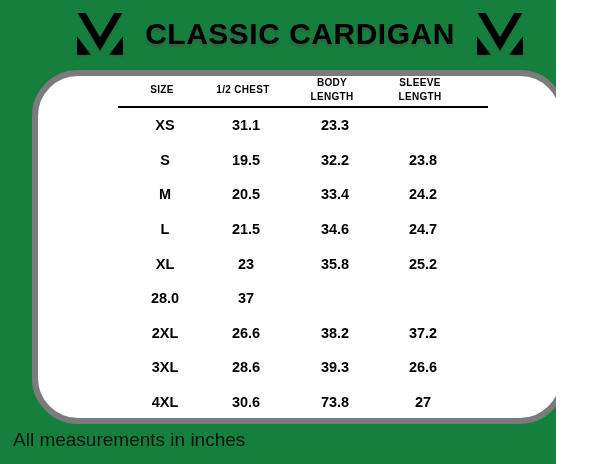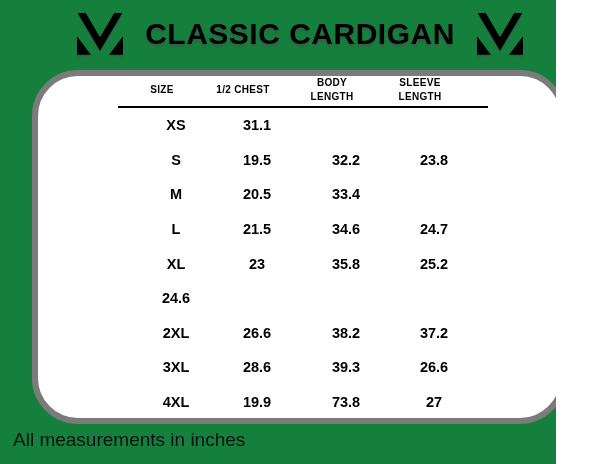--- a/index.html
+++ b/index.html
@@ -69,21 +69,21 @@
   }
   .t-head-cell span { display: block; }
   .head-rule {
     position: absolute;
     left: 118px; top: 106px;
     width: 370px; height: 2px;
     background: #000000;
   }
   .t-body {
     position: absolute;
-    left: 132px; top: 108px;
+    left: 121px; top: 108px;
     width: 370px;
   }
   .t-row {
     display: grid;
     grid-template-columns: 88px 74px 104px 72px;
     justify-content: start;
     height: 34.6px;
   }
   .t-cell {
     display: flex;
@@ -144,62 +144,65 @@
       <span>LENGTH</span>
     </div>
   </div>
 
   <div class="head-rule"></div>
 
   <div class="t-body">
       <div class="t-row">
         <div class="t-cell">XS</div>
         <div class="t-cell">31.1</div>
+        <div class="t-cell">23.3</div>
       </div>
       <div class="t-row">
         <div class="t-cell">S</div>
         <div class="t-cell">19.5</div>
         <div class="t-cell">32.2</div>
         <div class="t-cell">23.8</div>
       </div>
       <div class="t-row">
         <div class="t-cell">M</div>
         <div class="t-cell">20.5</div>
         <div class="t-cell">33.4</div>
+        <div class="t-cell">24.2</div>
       </div>
       <div class="t-row">
         <div class="t-cell">L</div>
         <div class="t-cell">21.5</div>
         <div class="t-cell">34.6</div>
         <div class="t-cell">24.7</div>
       </div>
       <div class="t-row">
         <div class="t-cell">XL</div>
         <div class="t-cell">23</div>
         <div class="t-cell">35.8</div>
         <div class="t-cell">25.2</div>
       </div>
       <div class="t-row">
-        <div class="t-cell">24.6</div>
+        <div class="t-cell">28.0</div>
+        <div class="t-cell">37</div>
       </div>
       <div class="t-row">
         <div class="t-cell">2XL</div>
         <div class="t-cell">26.6</div>
         <div class="t-cell">38.2</div>
         <div class="t-cell">37.2</div>
       </div>
       <div class="t-row">
         <div class="t-cell">3XL</div>
         <div class="t-cell">28.6</div>
         <div class="t-cell">39.3</div>
         <div class="t-cell">26.6</div>
       </div>
       <div class="t-row">
         <div class="t-cell">4XL</div>
-        <div class="t-cell">19.9</div>
+        <div class="t-cell">30.6</div>
         <div class="t-cell">73.8</div>
         <div class="t-cell">27</div>
       </div>
     </div>
 
   <div class="footer-note">All measurements in inches</div>
 
 </div>
 
 </body></html>

